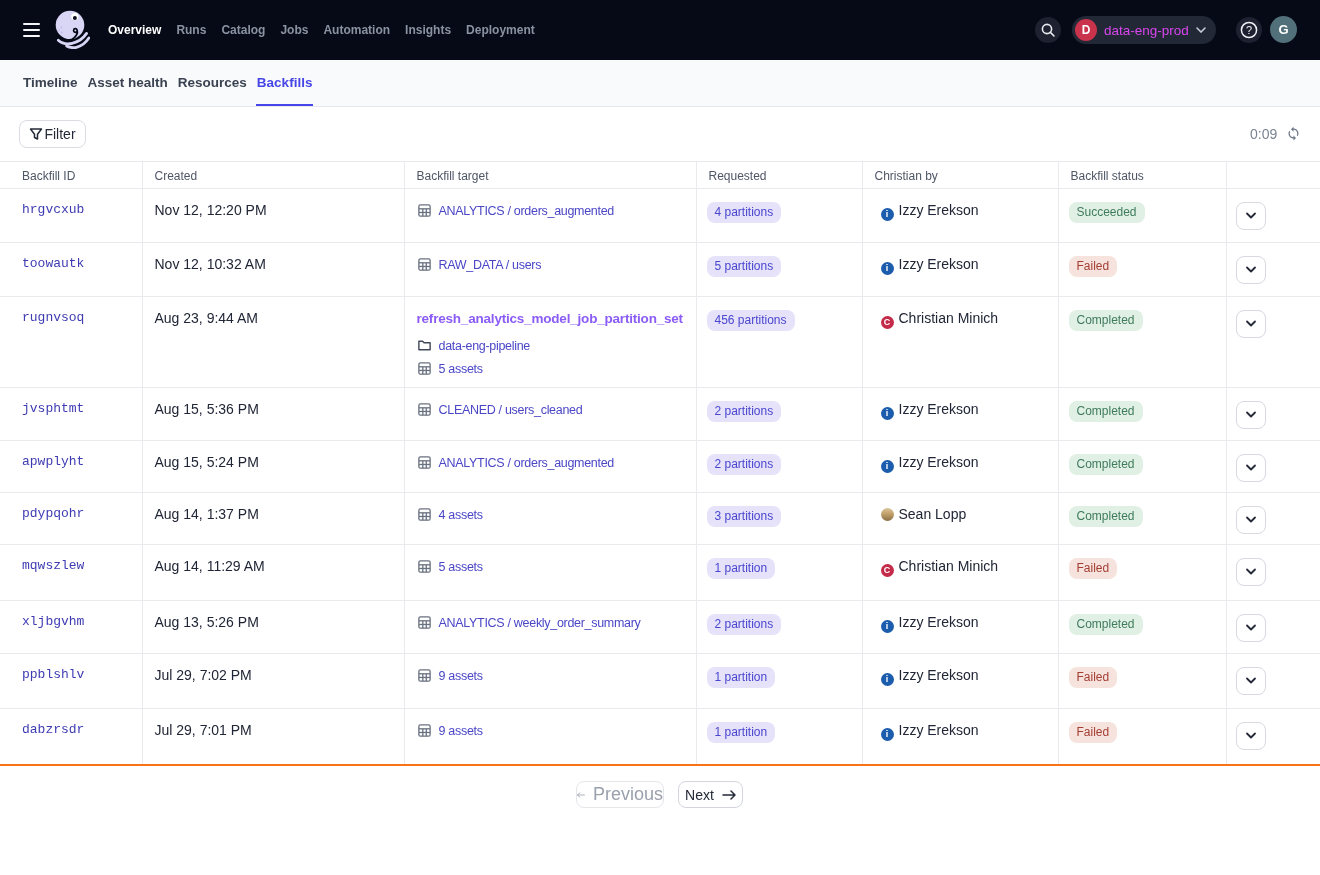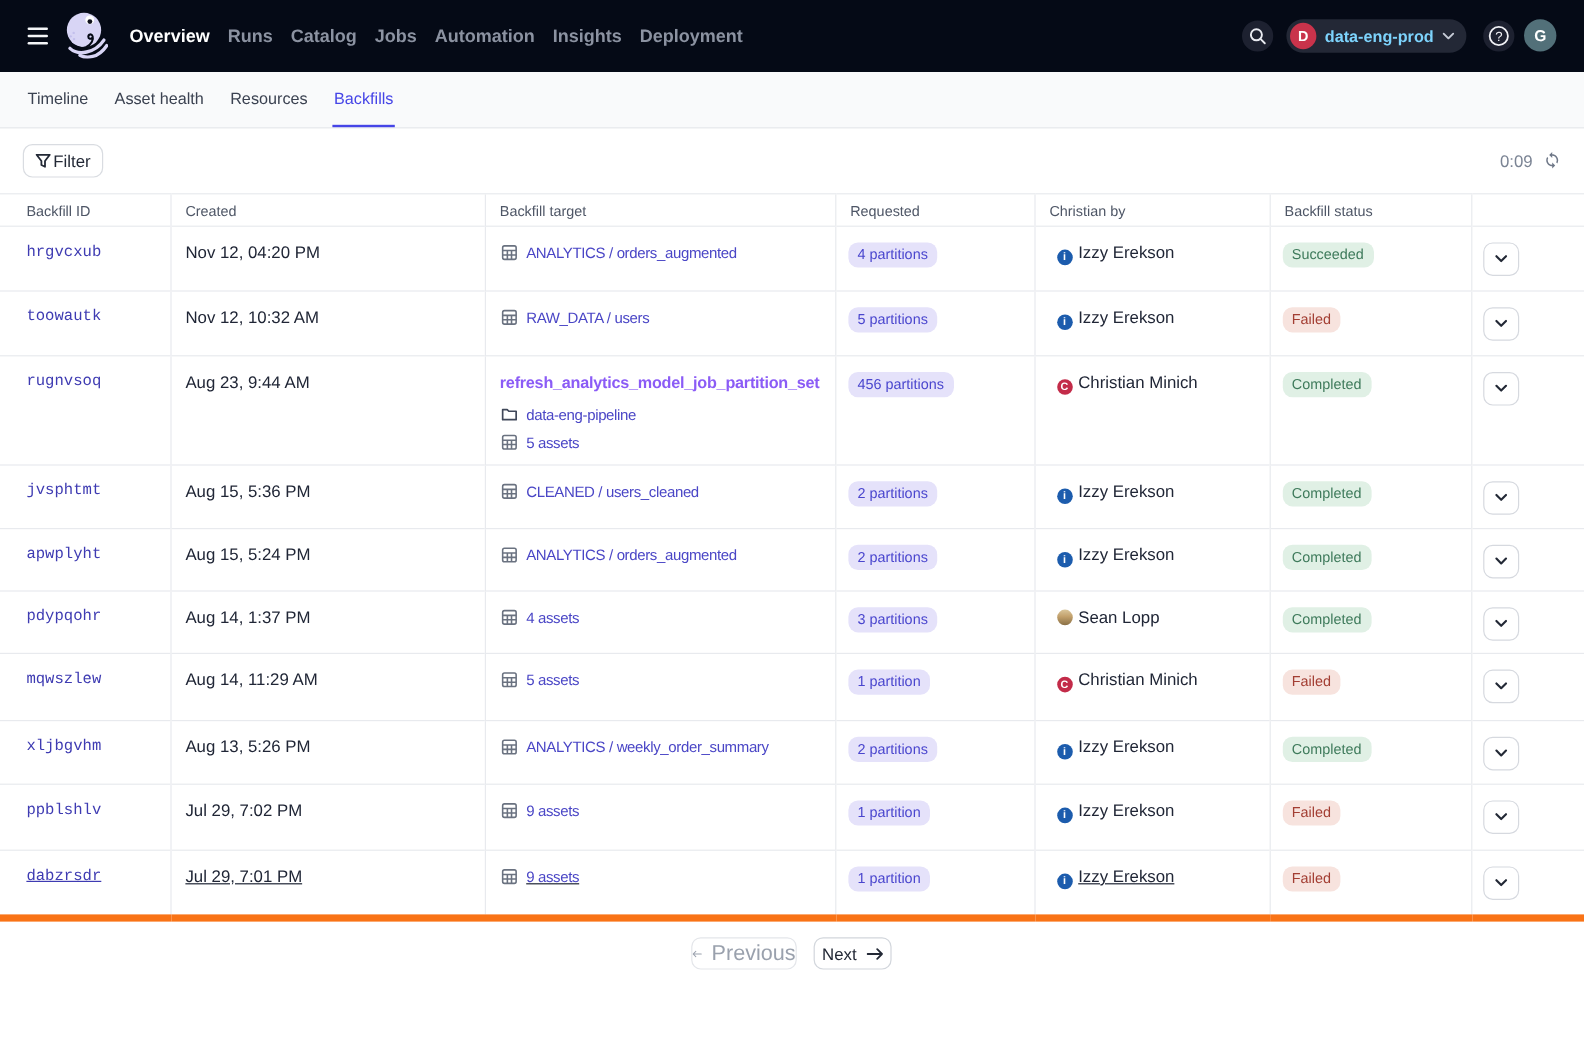--- a/index.html
+++ b/index.html
@@ -1,45 +1,45 @@
 <!DOCTYPE html>
 <html><head>
 <meta charset="utf-8">
 <style>
   * { margin:0; padding:0; box-sizing:border-box; }
   html,body { width:1320px; height:875px; background:#fff; font-family:"Liberation Sans", sans-serif; overflow:hidden; -webkit-font-smoothing:antialiased; }
   .topbar { position:absolute; left:0; top:0; width:1320px; height:60px; background:#050a16; }
   .burger { position:absolute; left:23px; top:23px; width:17px; height:14px; }
   .burger div { height:2.4px; background:#f4f5f7; border-radius:1px; margin-bottom:3.4px; }
-  .nav { position:absolute; left:108px; top:0; height:60px; display:flex; align-items:center; gap:15px; font-size:15px; font-weight:600; color:#8b92a1; }
+  .nav { position:absolute; left:108px; top:0; height:60px; display:flex; align-items:center; gap:15px; font-size:12px; font-weight:600; color:#8b92a1; }
   .nav .act { color:#ffffff; }
   .logo { position:absolute; left:54px; top:9px; }
   
   .searchc { position:absolute; left:1035px; top:17px; width:26px; height:26px; border-radius:50%; background:#1d2130; }
   .wspill { position:absolute; left:1072px; top:16px; height:28px; border-radius:14px; background:#232836; display:flex; align-items:center; padding:0 10px 0 3px; }
   .wspill .dav { width:22px; height:22px; border-radius:50%; background:#c9334b; color:#fff; font-size:12px; font-weight:700; text-align:center; line-height:22px; }
-  .wspill .wsname { color:#7dd3fc; font-size:13.5px; font-weight:700; margin:0 7px; }
+  .wspill .wsname { color:#d946ef; font-size:13.5px; font-weight:400; margin:0 7px; }
   .helpc { position:absolute; left:1236px; top:17px; width:26px; height:26px; border-radius:50%; background:#1d2130; }
   .gav { position:absolute; left:1270px; top:16px; width:27px; height:27px; border-radius:50%; background:#527079; color:#fff; font-size:13px; font-weight:700; text-align:center; line-height:27px; }
   
   .tabbar { position:absolute; left:0; top:60px; width:1320px; height:47px; background:#f9fafb; border-bottom:1px solid #e7e9ec; }
-  .tabs { position:absolute; left:23px; top:0; height:46px; display:flex; gap:22px; align-items:center; font-size:13.5px; font-weight:400; color:#3b4251; }
+  .tabs { position:absolute; left:23px; top:0; height:46px; display:flex; gap:10px; align-items:center; font-size:13.5px; font-weight:700; color:#3b4251; }
   .tabs span { position:relative; height:46px; line-height:46px; }
   .tabs .sel { color:#4645e7; }
   .tabs .sel:after { content:""; position:absolute; left:-1px; right:-1px; bottom:0; height:2px; background:#4645e7; }
   
   .fbtn { position:absolute; left:19px; top:120px; width:67px; height:28px; border:1px solid #d9dce1; border-radius:8px; background:#fff; display:flex; align-items:center; justify-content:center; gap:1px; font-size:14px; color:#232936; }
   .timer { position:absolute; left:1250px; top:126px; font-size:14px; color:#7b8494; }
   .refr { position:absolute; left:1286px; top:126px; }
   
   table { position:absolute; left:0; top:161px; width:1320px; border-collapse:collapse; table-layout:fixed; }
   td, th { vertical-align:top; border-top:1px solid #e8eaee; border-left:1px solid #e8eaee; overflow:hidden; white-space:nowrap; }
   td:first-child, th:first-child { border-left:none; }
   td:last-child, th:last-child { border-right:1px solid #e8eaee; }
-  tr.last td { border-bottom:6px solid #f97316;text-decoration:underline; }
+  tr.last td { border-bottom:2px solid #f97316; }
   th { font-size:12px; font-weight:400; color:#4e5666; text-align:left; padding:7px 0 0 12px; height:27px; }
   th.c1 { padding-left:22px;margin-top:25px; }
   td { padding:11px 0 0 12px; font-size:14px; color:#202636; line-height:20px; }
   td.lb { padding-left:18px; }
   td.c1 { padding-left:22px; font-family:"Liberation Mono", monospace; font-size:13px; color:#3e3bb2; }
   a.lnk { color:#4a46c6; text-decoration:none; font-size:12.5px; letter-spacing:-0.3px; }
   .jobname { color:#8b5cf6; font-weight:700; font-size:13.5px; letter-spacing:-0.2px; }
   .tl1 { margin-bottom:6px; } .tl2 { margin-bottom:2px; }
   .ptag { display:inline-block; height:21px; line-height:21px; padding:0 8px; border-radius:8px; background:#e5e2fa; color:#4a46ce; font-size:12px; margin-top:2px; margin-left:-2px; }
   .st { display:inline-block; height:21px; line-height:21px; padding:0 8px; border-radius:8px; font-size:12px; margin-top:2px; margin-left:-2px; }
@@ -139,21 +139,21 @@
         <th>Created</th>
         <th>Backfill target</th>
         <th>Requested</th>
         <th>Christian by</th>
         <th>Backfill status</th>
         <th></th>
       </tr>
 
  <tr style="height:54px">
   <td class="c1">hrgvcxub</td>
-        <td>Nov 12, 04:20 PM</td>
+        <td>Nov 12, 12:20 PM</td>
   <td><svg class="icn" width="15" height="15" viewBox="0 0 16 16">
             <rect x="2" y="2" width="12" height="12" rx="1.6" stroke="#6a7280" stroke-width="1.4" fill="none"></rect>
             <line x1="2" y1="6.2" x2="14" y2="6.2" stroke="#6a7280" stroke-width="1.4"></line>
             <line x1="2" y1="10.1" x2="14" y2="10.1" stroke="#6a7280" stroke-width="1.4"></line>
             <line x1="6.2" y1="6.2" x2="6.2" y2="14" stroke="#6a7280" stroke-width="1.4"></line>
             <line x1="9.9" y1="6.2" x2="9.9" y2="14" stroke="#6a7280" stroke-width="1.4"></line>
           </svg><a class="lnk">ANALYTICS / orders_augmented</a></td>
   <td><span class="ptag">4 partitions</span></td>
   <td class="lb"><span class="av blue">i</span>Izzy Erekson</td>
   <td><span class="st succ">Succeeded</span></td>

